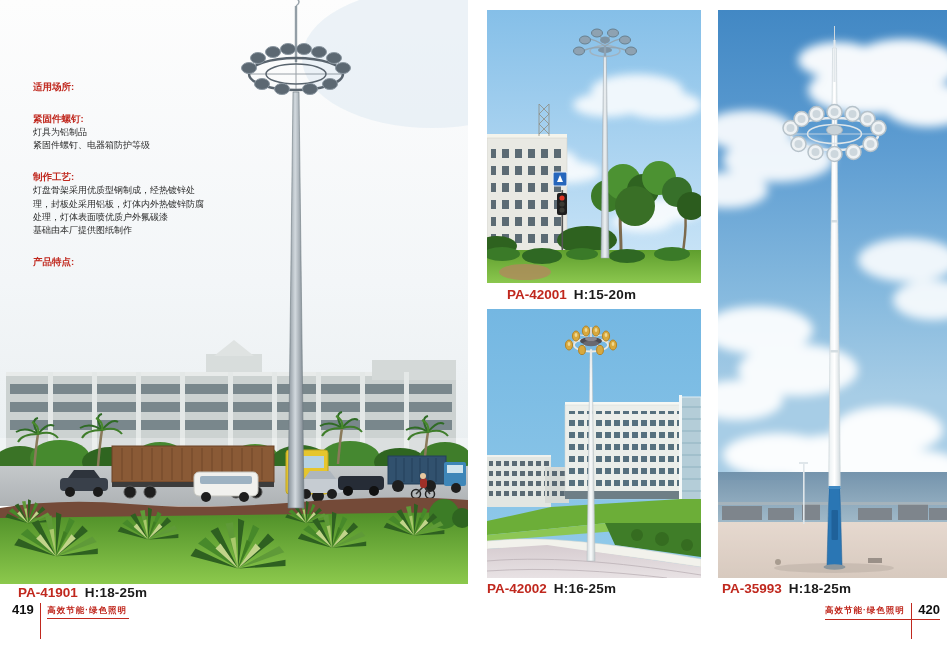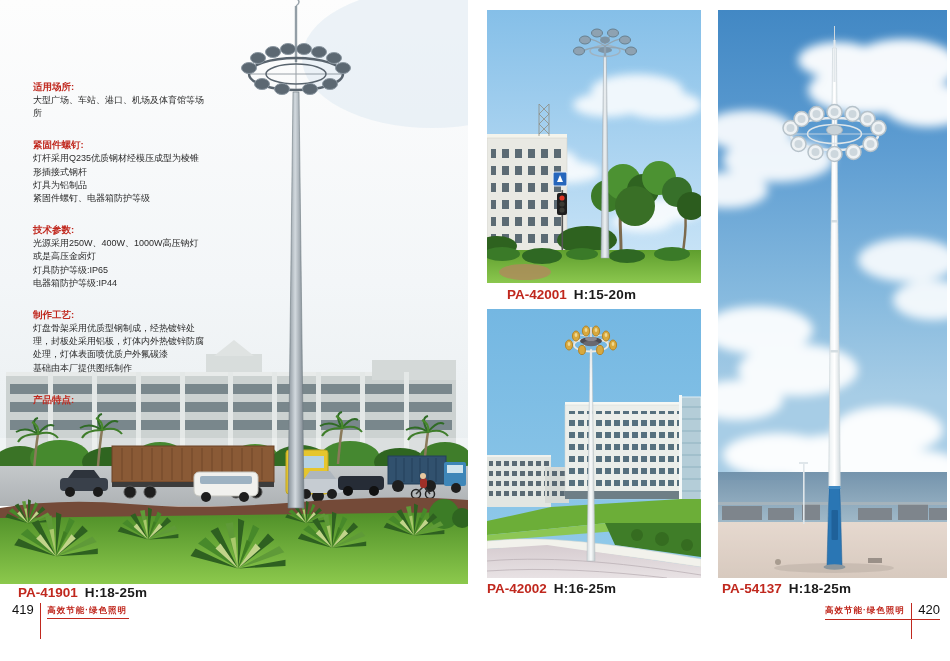--- a/index.html
+++ b/index.html
@@ -14,21 +14,21 @@
   .info .h{color:var(--red);font-weight:bold;font-size:9.5px;line-height:14px;margin-top:18px}
   .info .t{color:#2b2b2b;font-size:9px;line-height:13.2px}
   
   .plabel{position:absolute;white-space:nowrap;z-index:6;font-size:13.5px;font-weight:bold}
   .plabel .code{color:var(--red);margin-right:7px}
   .plabel .ht{color:#1b1b1b;font-weight:600;letter-spacing:.2px}
   
   .f-left,.f-right{position:absolute;top:603px;display:flex;align-items:flex-start;z-index:6}
   .f-left{left:12px}
   .f-right{right:10px}
-  .pageno{font-size:13px;font-weight:normal;color:#101010;line-height:14px}
+  .pageno{font-size:13px;font-weight:bold;color:#101010;line-height:14px}
   .vline{width:1.5px;height:36px;background:var(--red);margin:0 6px}
   .slogan{color:var(--red);font-weight:bold;font-size:8.5px;line-height:11px;
           letter-spacing:1px;padding:2px 2px 2px 0;border-bottom:1.5px solid var(--red)}
   .f-right .grp{display:flex;align-items:flex-start;border-bottom:1.5px solid var(--red);padding-bottom:1px}
   .f-right .slogan{border-bottom:none;padding-right:0}
   .f-right .vline{height:36px;margin-bottom:-24px}
 </style>
 </head>
 <body style="--red: #c0281e;">
 
@@ -499,33 +499,25 @@
             <circle cx="-36" cy="16" r="4"></circle>
         </g>
       </g>
     </g>
   </g>
 </svg>
 
 <div class="info">
   <div class="sec">
     <div class="h">适用场所:</div>
-    <div class="t">大型广场、车站、港口、机场及体育馆等场所</div>
   </div>
   <div class="sec">
     <div class="h">紧固件螺钉:</div>
-    <div class="t">灯杆采用Q235优质钢材经模压成型为棱锥形插接式钢杆</div>
     <div class="t">灯具为铝制品</div>
     <div class="t">紧固件螺钉、电器箱防护等级</div>
-  </div>
-  <div class="sec">
-    <div class="h">技术参数:</div>
-    <div class="t">光源采用250W、400W、1000W高压钠灯或是高压金卤灯</div>
-    <div class="t">灯具防护等级:IP65</div>
-    <div class="t">电器箱防护等级:IP44</div>
   </div>
   <div class="sec">
     <div class="h">制作工艺:</div>
     <div class="t">灯盘骨架采用优质型钢制成，经热镀锌处理，封板处采用铝板，灯体内外热镀锌防腐处理，灯体表面喷优质户外氟碳漆</div>
     <div class="t">基础由本厂提供图纸制作</div>
   </div>
   <div class="sec">
     <div class="h">产品特点:</div>
   </div>
 </div>
@@ -533,21 +525,21 @@
 <div class="plabel" style="left:18px;top:585px">
   <span class="code">PA-41901</span><span class="ht">H:18-25m</span>
 </div>
 <div class="plabel" style="left:507px;top:287px">
   <span class="code">PA-42001</span><span class="ht">H:15-20m</span>
 </div>
 <div class="plabel" style="left:487px;top:581px">
   <span class="code">PA-42002</span><span class="ht">H:16-25m</span>
 </div>
 <div class="plabel" style="left:722px;top:581px">
-  <span class="code">PA-54137</span><span class="ht">H:18-25m</span>
+  <span class="code">PA-35993</span><span class="ht">H:18-25m</span>
 </div>
 
 <div class="f-left">
   <span class="pageno">419</span>
   <span class="vline"></span>
   <span class="slogan">高效节能·绿色照明</span>
 </div>
 <div class="f-right">
   <div class="grp">
     <span class="slogan">高效节能·绿色照明</span>

